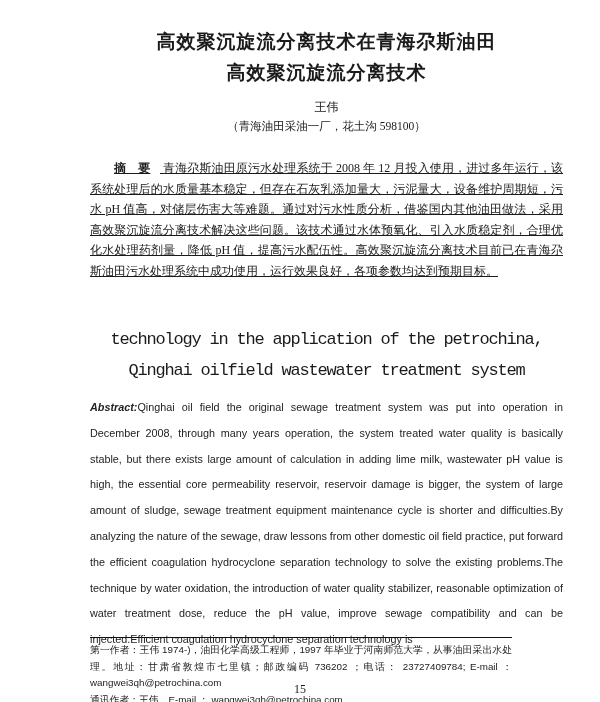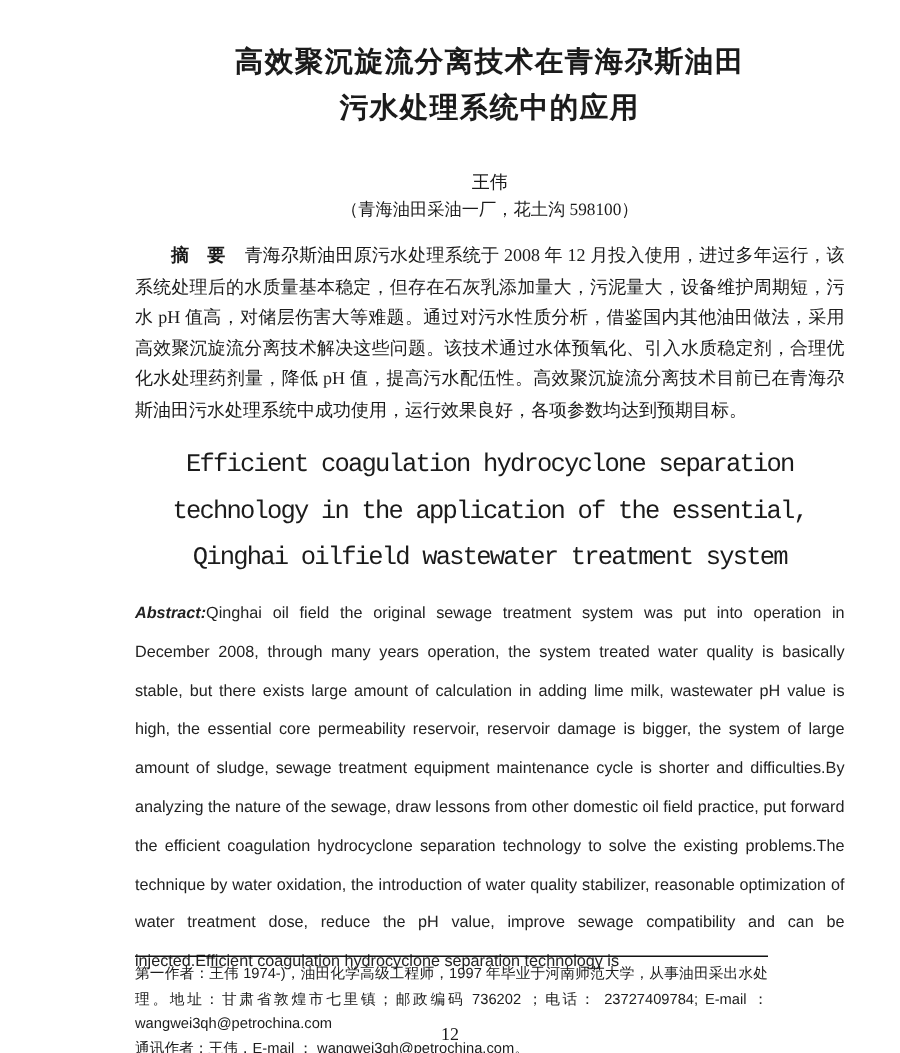--- a/index.html
+++ b/index.html
@@ -23,38 +23,39 @@
     margin: 0;
     text-align: center;
     font-size: 19px;
     line-height: 31px;
     font-weight: bold;
     letter-spacing: 1px;
     font-family: "Liberation Sans", "DejaVu Sans", sans-serif;
   }
   
   .author-cn {
-    margin-top: 26px;
+    margin-top: 12px;
     text-align: center;
     font-size: 12px;
     line-height: 15px;
   }
   .affil-cn {
     margin-top: 4px;
     text-align: center;
     font-size: 11.5px;
     line-height: 15px;
   }
   
   .abstract-cn {
-    margin-top: 12px;
+    margin-top: 24px;
     font-size: 12px;
     line-height: 20.5px;
     text-align: justify;
     text-indent: 2em;
+    text-decoration: underline;
   }
   .abstract-cn .label,
   .keywords-cn .label {
     font-weight: bold;
     margin-right: 0.8em;
   }
   .keywords-cn {
     margin-top: 1px;
     font-size: 12px;
     line-height: 20.5px;
@@ -129,46 +130,46 @@
     font-family: "Liberation Serif", "DejaVu Serif", serif;
   }
 </style>
 </head>
 <body>
 
 <div class="page">
 
   <h1 class="title-cn">
     <span>高效聚沉旋流分离技术在青海尕斯油田</span><br>
-    <span>污水处理系统中的应用</span>
+    <span>高效聚沉旋流分离技术</span>
   </h1>
 
   <div class="author-cn">王伟</div>
 
   <div class="affil-cn">（青海油田采油一厂，花土沟 598100）</div>
 
   <p class="abstract-cn">
     <span class="label">摘　要</span>
     <span>青海尕斯油田原污水处理系统于 2008 年 12 月投入使用，进过多年运行，该系统处理后的水质量基本稳定，但存在石灰乳添加量大，污泥量大，设备维护周期短，污水 pH 值高，对储层伤害大等难题。通过对污水性质分析，借鉴国内其他油田做法，采用高效聚沉旋流分离技术解决这些问题。该技术通过水体预氧化、引入水质稳定剂，合理优化水处理药剂量，降低 pH 值，提高污水配伍性。高效聚沉旋流分离技术目前已在青海尕斯油田污水处理系统中成功使用，运行效果良好，各项参数均达到预期目标。</span>
   </p>
 
 
   <h2 class="title-en">
-    <span>Efficient coagulation hydrocyclone separation</span><br>
-    <span>technology in the application of the essential,</span><br>
+    <br>
+    <span>technology in the application of the petrochina,</span><br>
     <span>Qinghai oilfield wastewater treatment system</span>
   </h2>
 
 
 
   <p class="abstract-en">
     <span class="label">Abstract:</span><span>Qinghai oil field the original sewage treatment system was put into operation in December 2008, through many years operation, the system treated water quality is basically stable, but there exists large amount of calculation in adding lime milk, wastewater pH value is high, the essential core permeability reservoir, reservoir damage is bigger, the system of large amount of sludge, sewage treatment equipment maintenance cycle is shorter and difficulties.By analyzing the nature of the sewage, draw lessons from other domestic oil field practice, put forward the efficient coagulation hydrocyclone separation technology to solve the existing problems.The technique by water oxidation, the introduction of water quality stabilizer, reasonable optimization of water treatment dose, reduce the pH value, improve sewage compatibility and can be injected.Efficient coagulation hydrocyclone separation technology is</span>
   </p>
 
   <div class="footnote">
     <hr class="footnote-rule">
     <p>第一作者：王伟 1974-)，油田化学高级工程师，1997 年毕业于河南师范大学，从事油田采出水处理。地址：甘肃省敦煌市七里镇；邮政编码 736202 ；电话： 23727409784; E-mail ： wangwei3qh@petrochina.com</p>
     <p>通讯作者：王伟，E-mail ： wangwei3qh@petrochina.com。</p>
   </div>
 
-  <div class="page-number">12</div>
+  <div class="page-number">15</div>
 
 </div>
 
 </body></html>

